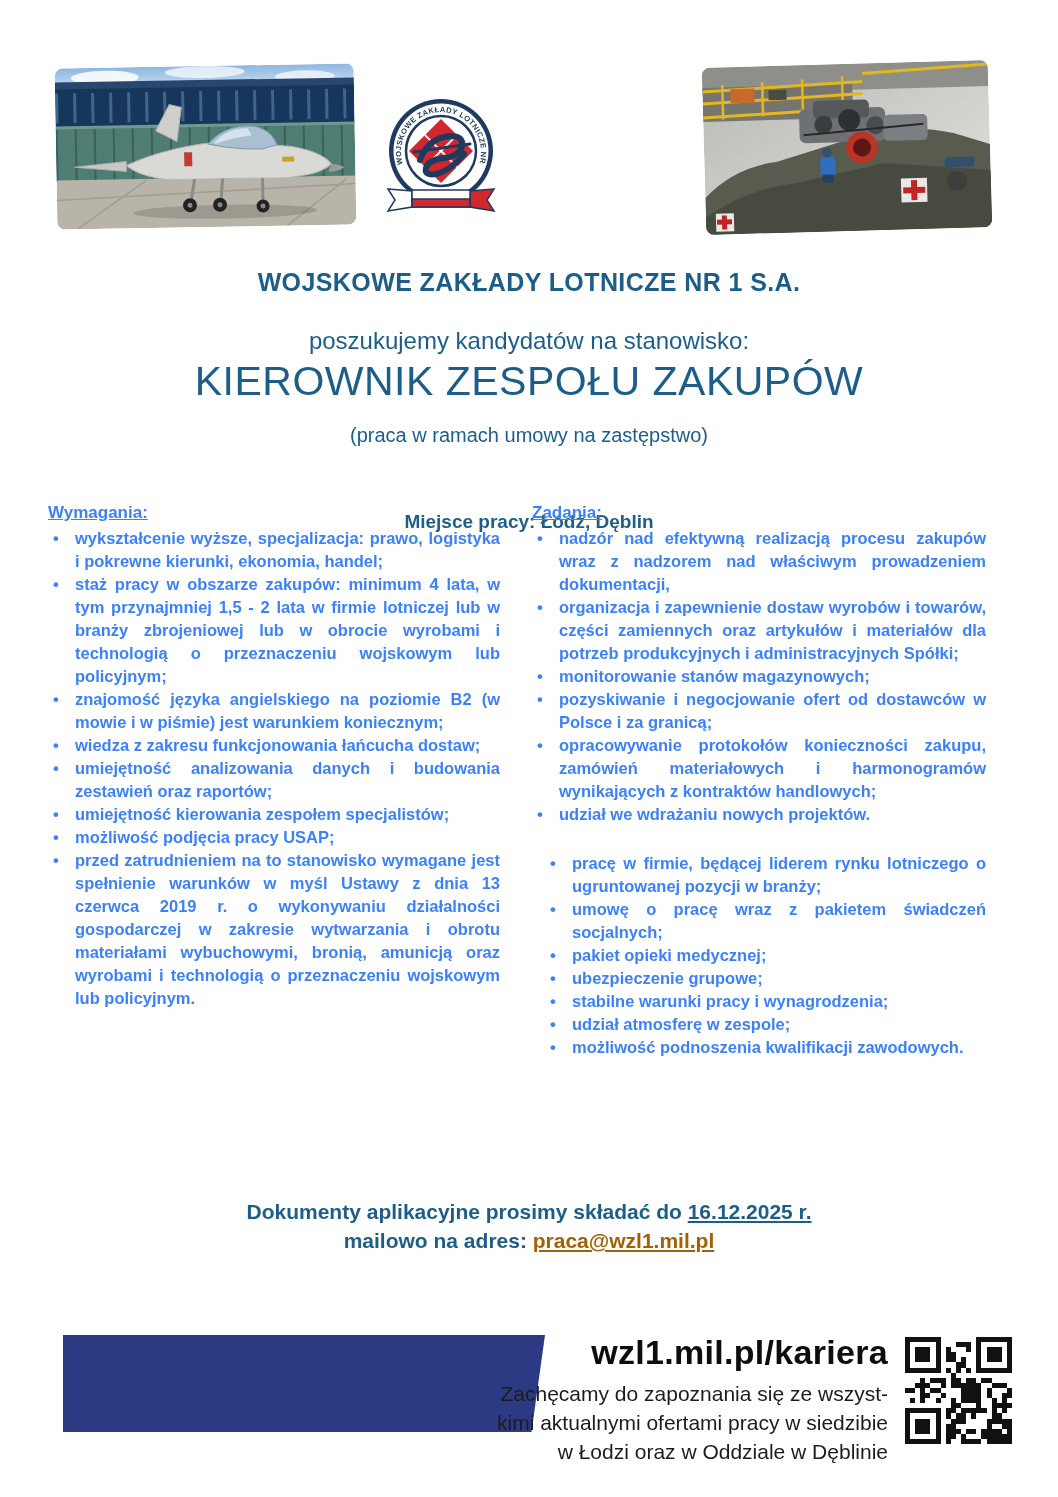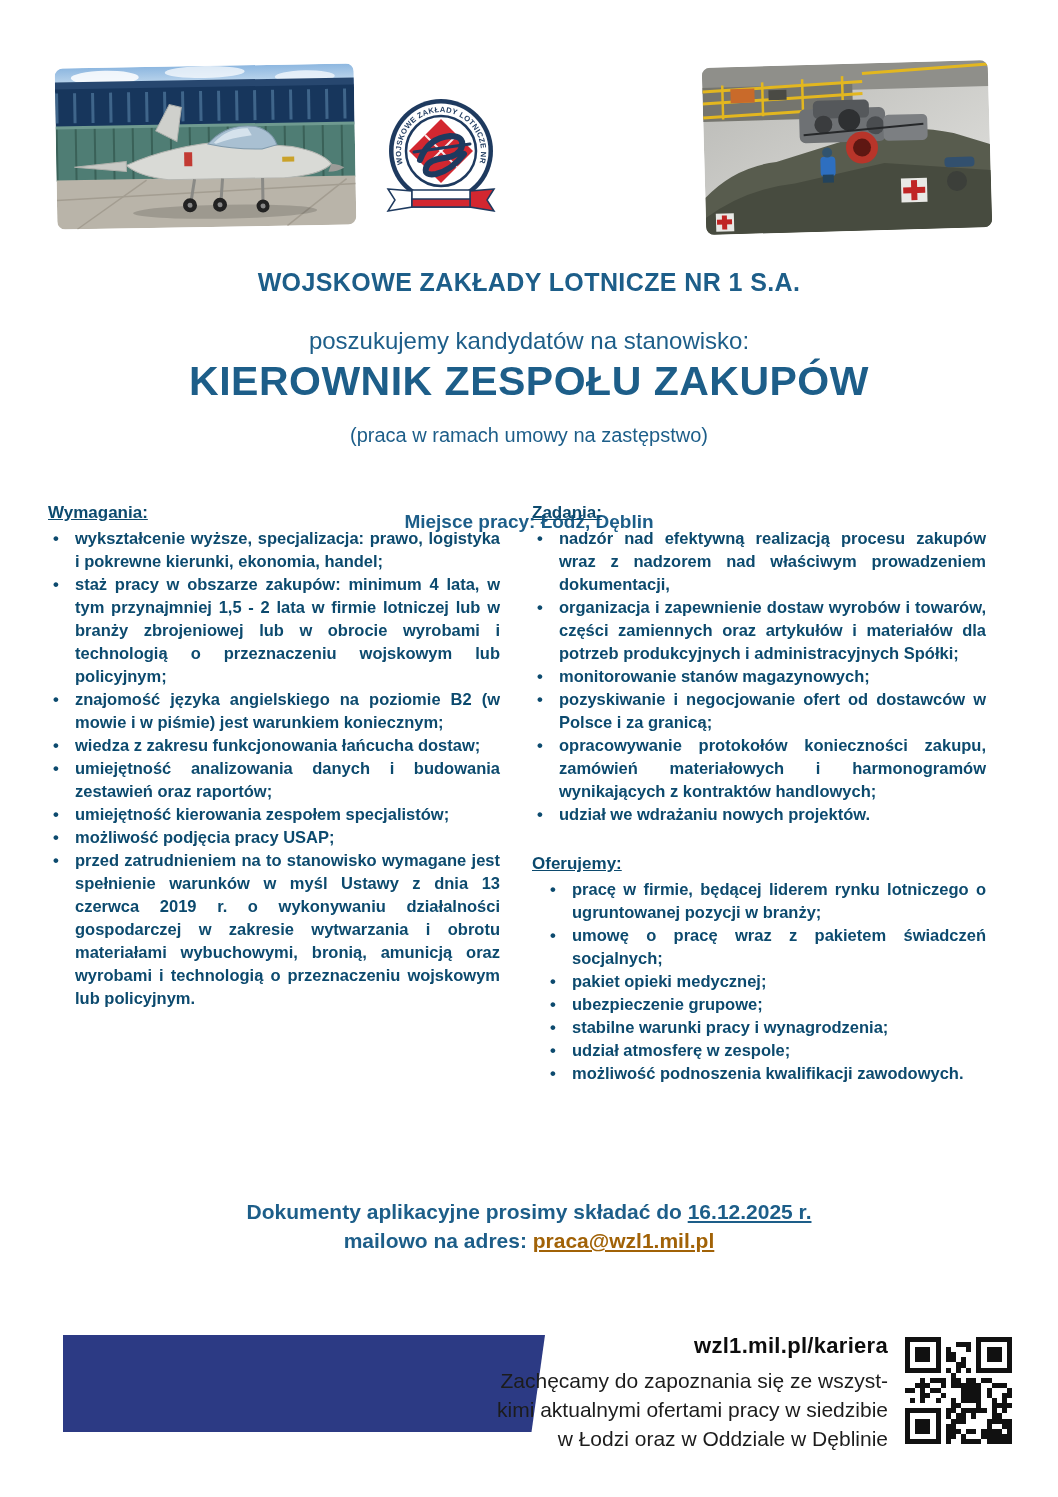--- a/index.html
+++ b/index.html
@@ -14,46 +14,46 @@
   .wzl-logo{position:absolute;left:378px;top:88px;width:126px;height:138px;}
   .pgz-logo{position:absolute;left:512px;top:112px;width:160px;height:76px;}
   .wzl-logo svg,.pgz-logo svg{display:block;width:100%;height:100%;}
   .pgz-logo text{font-family:"Liberation Sans",sans-serif;font-weight:bold;}
   .wzl-logo text{font-family:"Liberation Sans",sans-serif;font-weight:bold;}
 
   
   .center-text{position:absolute;left:0;width:100%;text-align:center;color:#1d5e89;}
   .company{top:268px;font-size:25px;font-weight:bold;letter-spacing:.4px;}
   .intro{top:327px;font-size:24px;font-weight:400;}
-  .job{top:358px;font-size:41px;font-weight:bold;letter-spacing:.5px;}
+  .job{top:358px;font-size:41px;font-weight:normal;letter-spacing:.5px;}
   .contract{top:424px;font-size:20px;font-weight:normal;}
   .loc{top:463px;font-size:19px;font-weight:bold;margin-top:48px;}
 
   
-  .col{position:absolute;top:501px;color:#0c4a6e;font-size:16.5px;line-height:23px;font-weight:bold;}
+  .col{position:absolute;top:501px;color:#3b82f6;font-size:16.5px;line-height:23px;font-weight:bold;}
   .col-left{left:48px;width:452px;}
   .col-right{left:532px;width:454px;}
   .sec-h{font-size:17px;text-decoration:underline;margin:0 0 3px 0;}
   .li{display:flex;}
   .li .b{width:27px;flex:none;padding-left:5px;box-sizing:border-box;}
   .li .t{flex:1;text-align:justify;}
   .offer-block{margin-top:26px;}
   .offer-block .list{padding-left:13px;}
 
   
   .apply{position:absolute;top:1197px;left:0;width:100%;text-align:center;color:#1d5e89;
          font-size:21px;font-weight:bold;line-height:29px;}
   .apply .u{text-decoration:underline;}
   .apply a{color:#a16207;text-decoration:underline;}
 
   
   .bar{position:absolute;left:63px;top:1335px;width:482px;height:97px;background:#2c3a84;
        clip-path:polygon(0 0,100% 0,97.2% 100%,0 100%);}
   .f-text{position:absolute;top:1333px;right:170px;width:440px;text-align:right;color:#151515;}
-  .f-url{font-size:22px;font-weight:bold;letter-spacing:.3px;color:#0d0d0d;text-decoration:none;display:block;}
+  .f-url{font-size:34px;font-weight:bold;letter-spacing:.3px;color:#0d0d0d;text-decoration:none;display:block;}
   .f-note{margin-top:7px;font-size:21px;line-height:29px;font-weight:400;color:#1c1c1c;}
   .qr{position:absolute;left:905px;top:1337px;width:107px;height:107px;}
   .qr svg{display:block;width:100%;height:100%;shape-rendering:crispEdges;}
 </style>
 </head>
 <body>
 
 <div class="page">
 
   <div class="photo photo-left">
@@ -252,21 +252,20 @@
           <span class="b">•</span>
           <span class="t">opracowywanie protokołów konieczności zakupu, zamówień materiałowych i harmonogramów wynikających z kontraktów handlowych;</span>
         </div>
           <div class="li">
           <span class="b">•</span>
           <span class="t">udział we wdrażaniu nowych projektów.</span>
         </div>
         </div>
     </div>
     <div class="offer-block">
-      <p class="sec-h">Oferujemy:</p>
       <div class="list">
 
       <div class="li">
           <span class="b">•</span>
           <span class="t">pracę w firmie, będącej liderem rynku lotniczego o ugruntowanej pozycji w branży;</span>
         </div>
           <div class="li">
           <span class="b">•</span>
           <span class="t">umowę o pracę wraz z pakietem świadczeń socjalnych;</span>
         </div>

